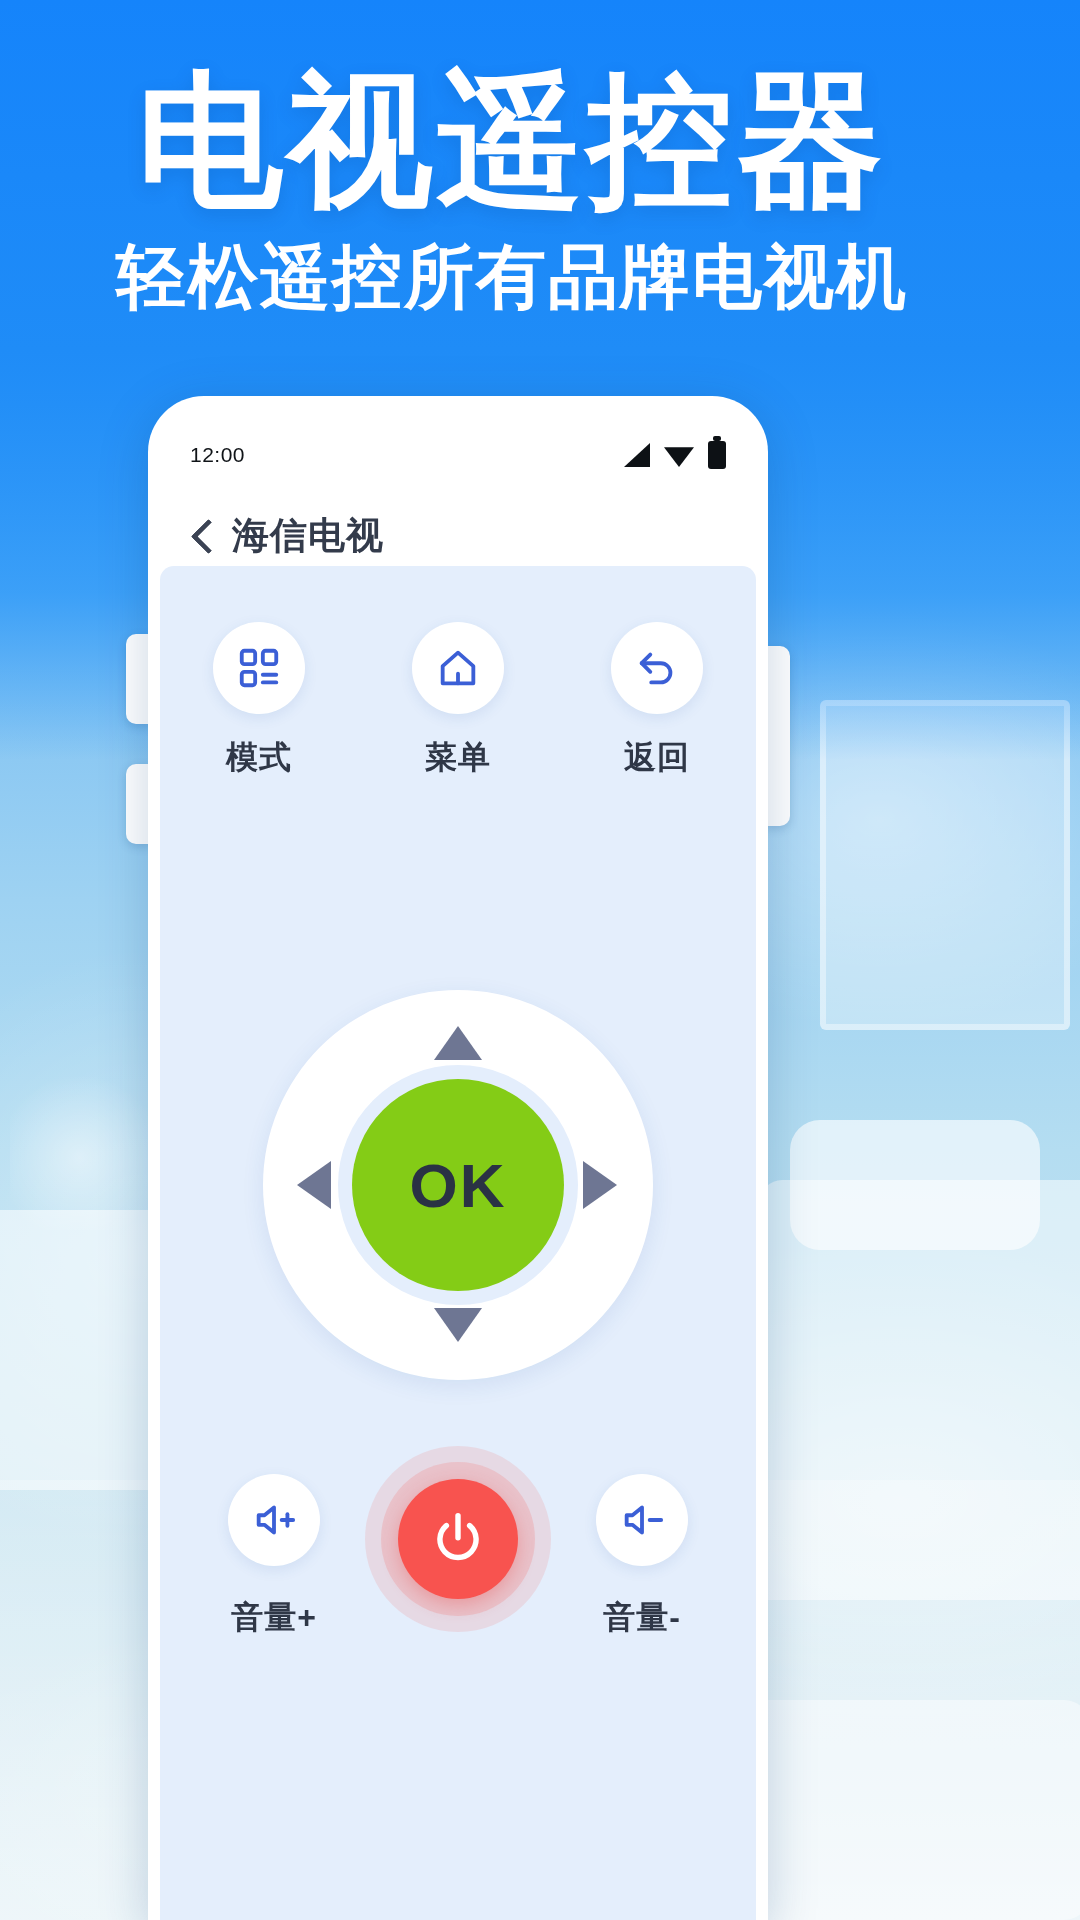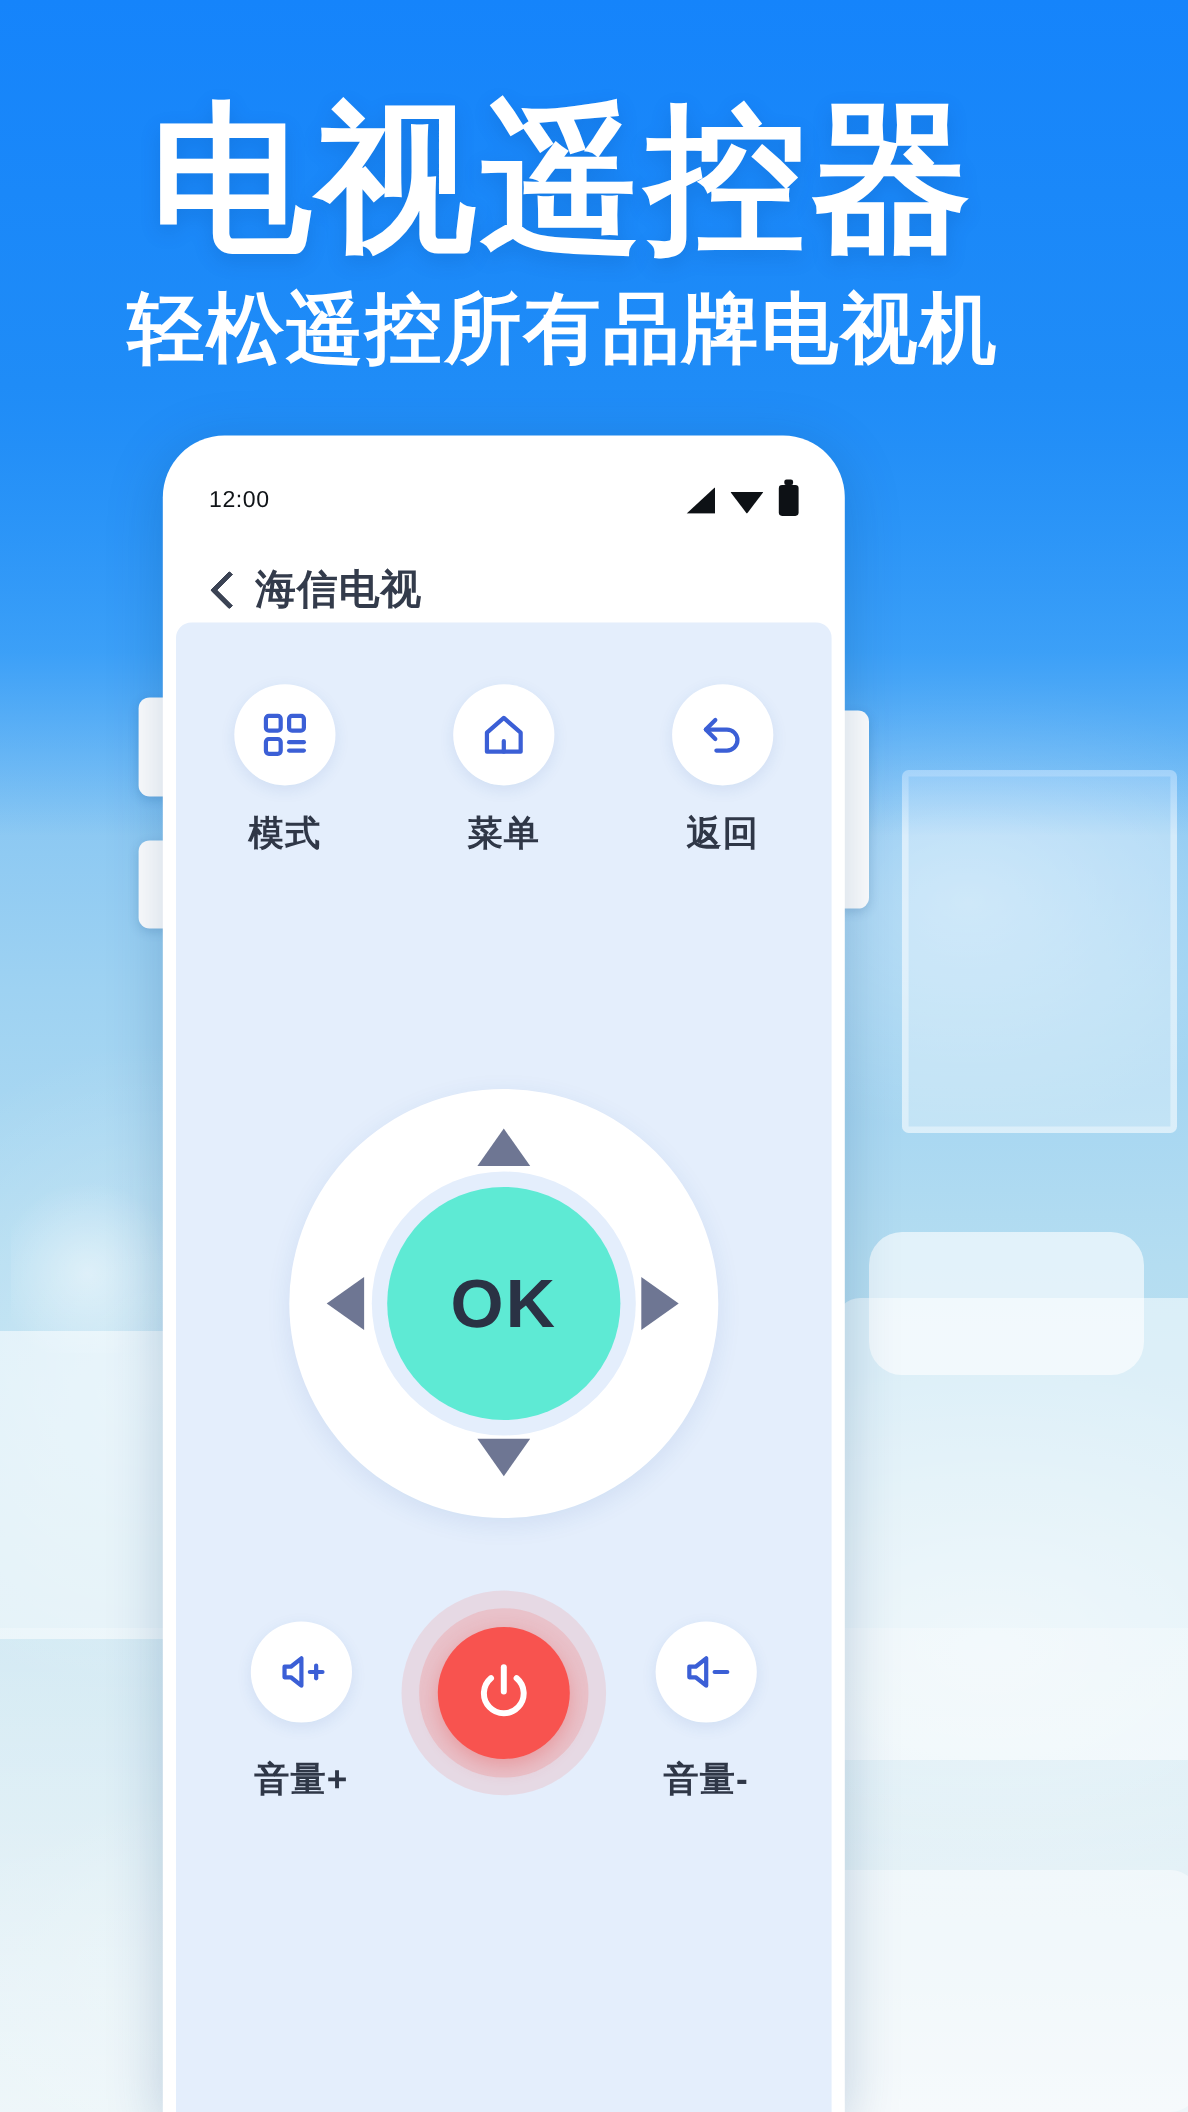--- a/index.html
+++ b/index.html
@@ -31,21 +31,21 @@
   #room-window{left:820px;top:700px;width:250px;height:330px;background:rgba(255,255,255,.30);border:6px solid rgba(255,255,255,.40);border-radius:6px;}
   #room-rug{left:690px;top:1700px;width:400px;height:220px;background:rgba(255,255,255,.45);border-radius:26px;}
 
   
   #banner-overlay{
     position:absolute;left:0;top:0;width:1080px;height:760px;
     background:linear-gradient(180deg,#1584fb 0%,#1f8cf7 46%,rgba(40,150,249,.75) 78%,rgba(60,165,250,0) 100%);
   }
 
   
-  #headline-wrap{position:absolute;left:0;top:86px;width:1024px;text-align:center;z-index:6;}
+  #headline-wrap{position:absolute;left:0;top:64px;width:1024px;text-align:center;z-index:6;}
   #main-title{
     font-size:146px;line-height:1.05;font-weight:bold;color:#ffffff;
     letter-spacing:4px;
     text-shadow:0 6px 18px rgba(0,60,140,.18);
   }
   #sub-title{
     margin-top:22px;font-size:70px;line-height:1.1;font-weight:bold;color:#ffffff;
     letter-spacing:2px;
   }
 
@@ -112,21 +112,21 @@
   #dpad-outer{
     position:absolute;left:0;top:0;width:390px;height:390px;border-radius:50%;
     background:#ffffff;box-shadow:0 6px 22px rgba(40,90,170,.10);
   }
   #dpad-ring{
     position:absolute;left:75px;top:75px;width:240px;height:240px;border-radius:50%;
     background:#e4eefc;
   }
   #dpad-ok{
     position:absolute;left:89px;top:89px;width:212px;height:212px;border-radius:50%;
-    background:#5eead4;display:flex;align-items:center;justify-content:center;
+    background:#84cc16;display:flex;align-items:center;justify-content:center;
   }
   #ok-label{font-size:62px;color:#2a3244;font-weight:bold;letter-spacing:2px;}
   .arrow{position:absolute;width:0;height:0;}
   #arrow-up{left:171px;top:36px;border-left:24px solid transparent;border-right:24px solid transparent;border-bottom:34px solid #6e7693;}
   #arrow-down{left:171px;top:318px;border-left:24px solid transparent;border-right:24px solid transparent;border-top:34px solid #6e7693;}
   #arrow-left{left:34px;top:171px;border-top:24px solid transparent;border-bottom:24px solid transparent;border-right:34px solid #6e7693;}
   #arrow-right{left:320px;top:171px;border-top:24px solid transparent;border-bottom:24px solid transparent;border-left:34px solid #6e7693;}
 
   
   #bottom-row{

